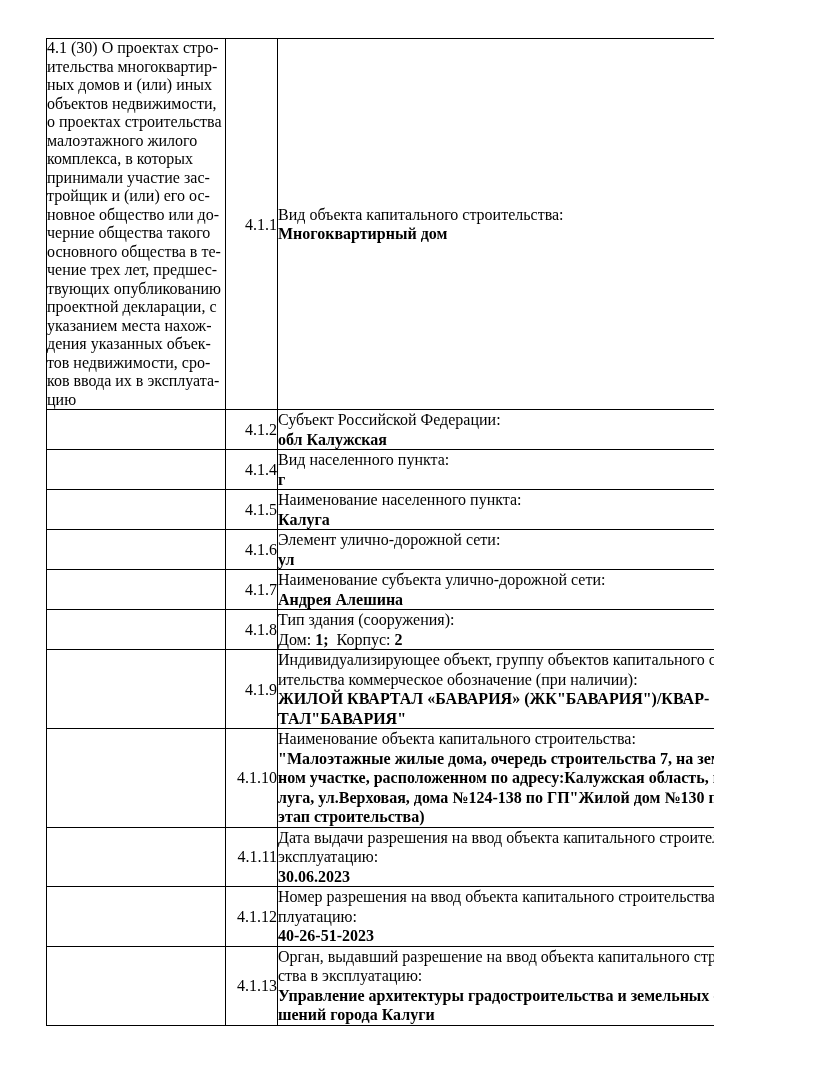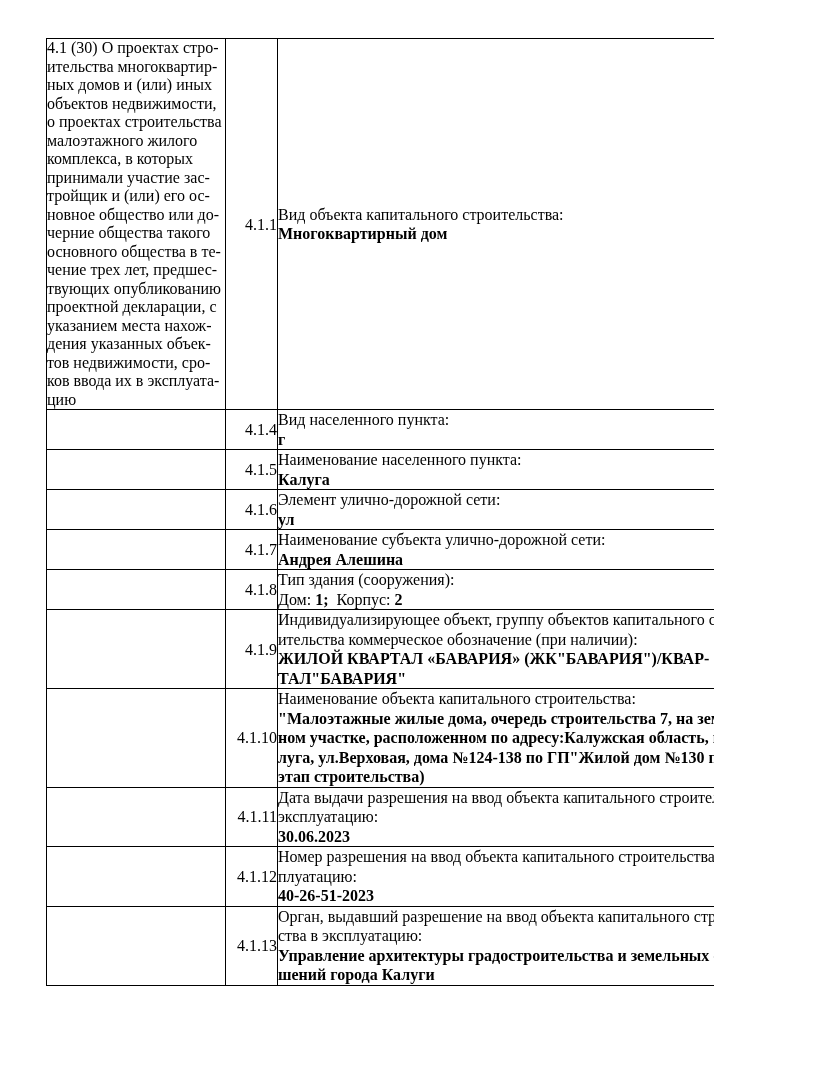--- a/index.html
+++ b/index.html
@@ -89,20 +89,28 @@
 ков ввода их в эксплуата-
 цию</td>
           <td class="num">4.1.1</td>
           <td class="content">
             <span class="lbl">Вид объекта капитального строительства:</span>
             <span class="val">Многоквартирный дом</span>
           </td>
         </tr>
         <tr>
           <td class="desc"></td>
+          <td class="num">4.1.2</td>
+          <td class="content">
+            <span class="lbl">Субъект Российской Федерации:</span>
+            <span class="val">обл Калужская</span>
+          </td>
+        </tr>
+        <tr>
+          <td class="desc"></td>
           <td class="num">4.1.4</td>
           <td class="content">
             <span class="lbl">Вид населенного пункта:</span>
             <span class="val">г</span>
           </td>
         </tr>
         <tr>
           <td class="desc"></td>
           <td class="num">4.1.5</td>
           <td class="content">

